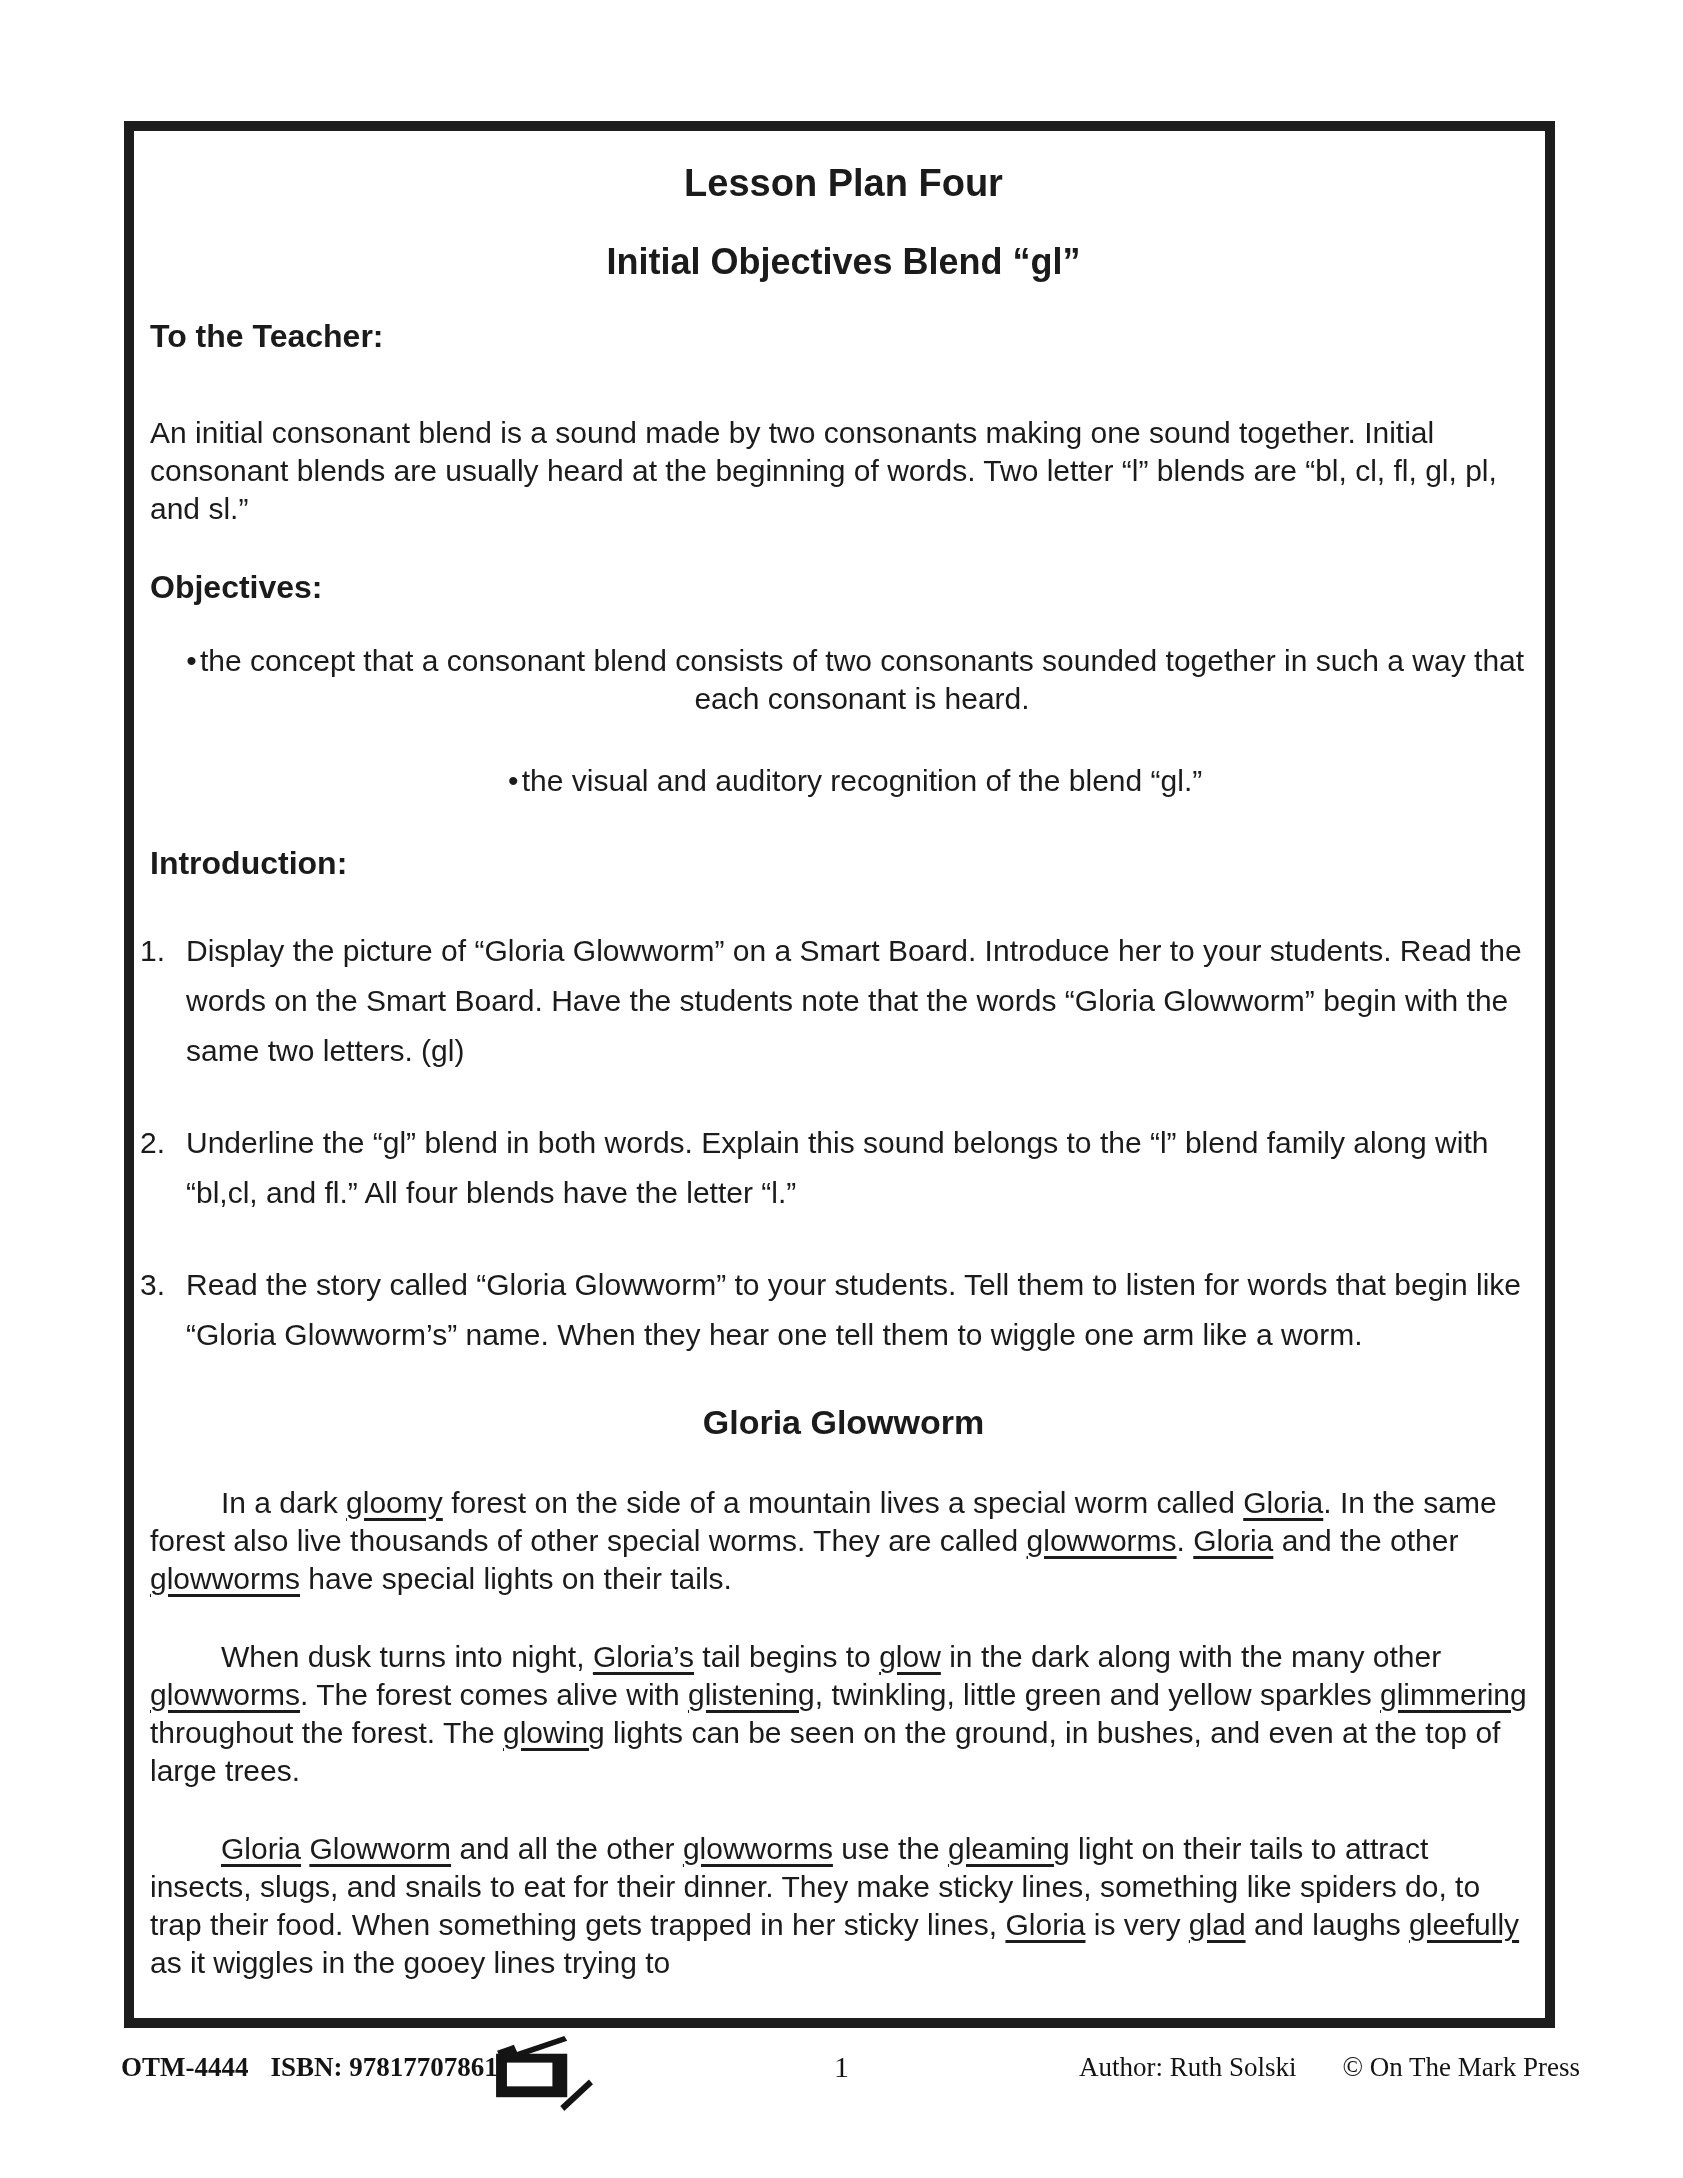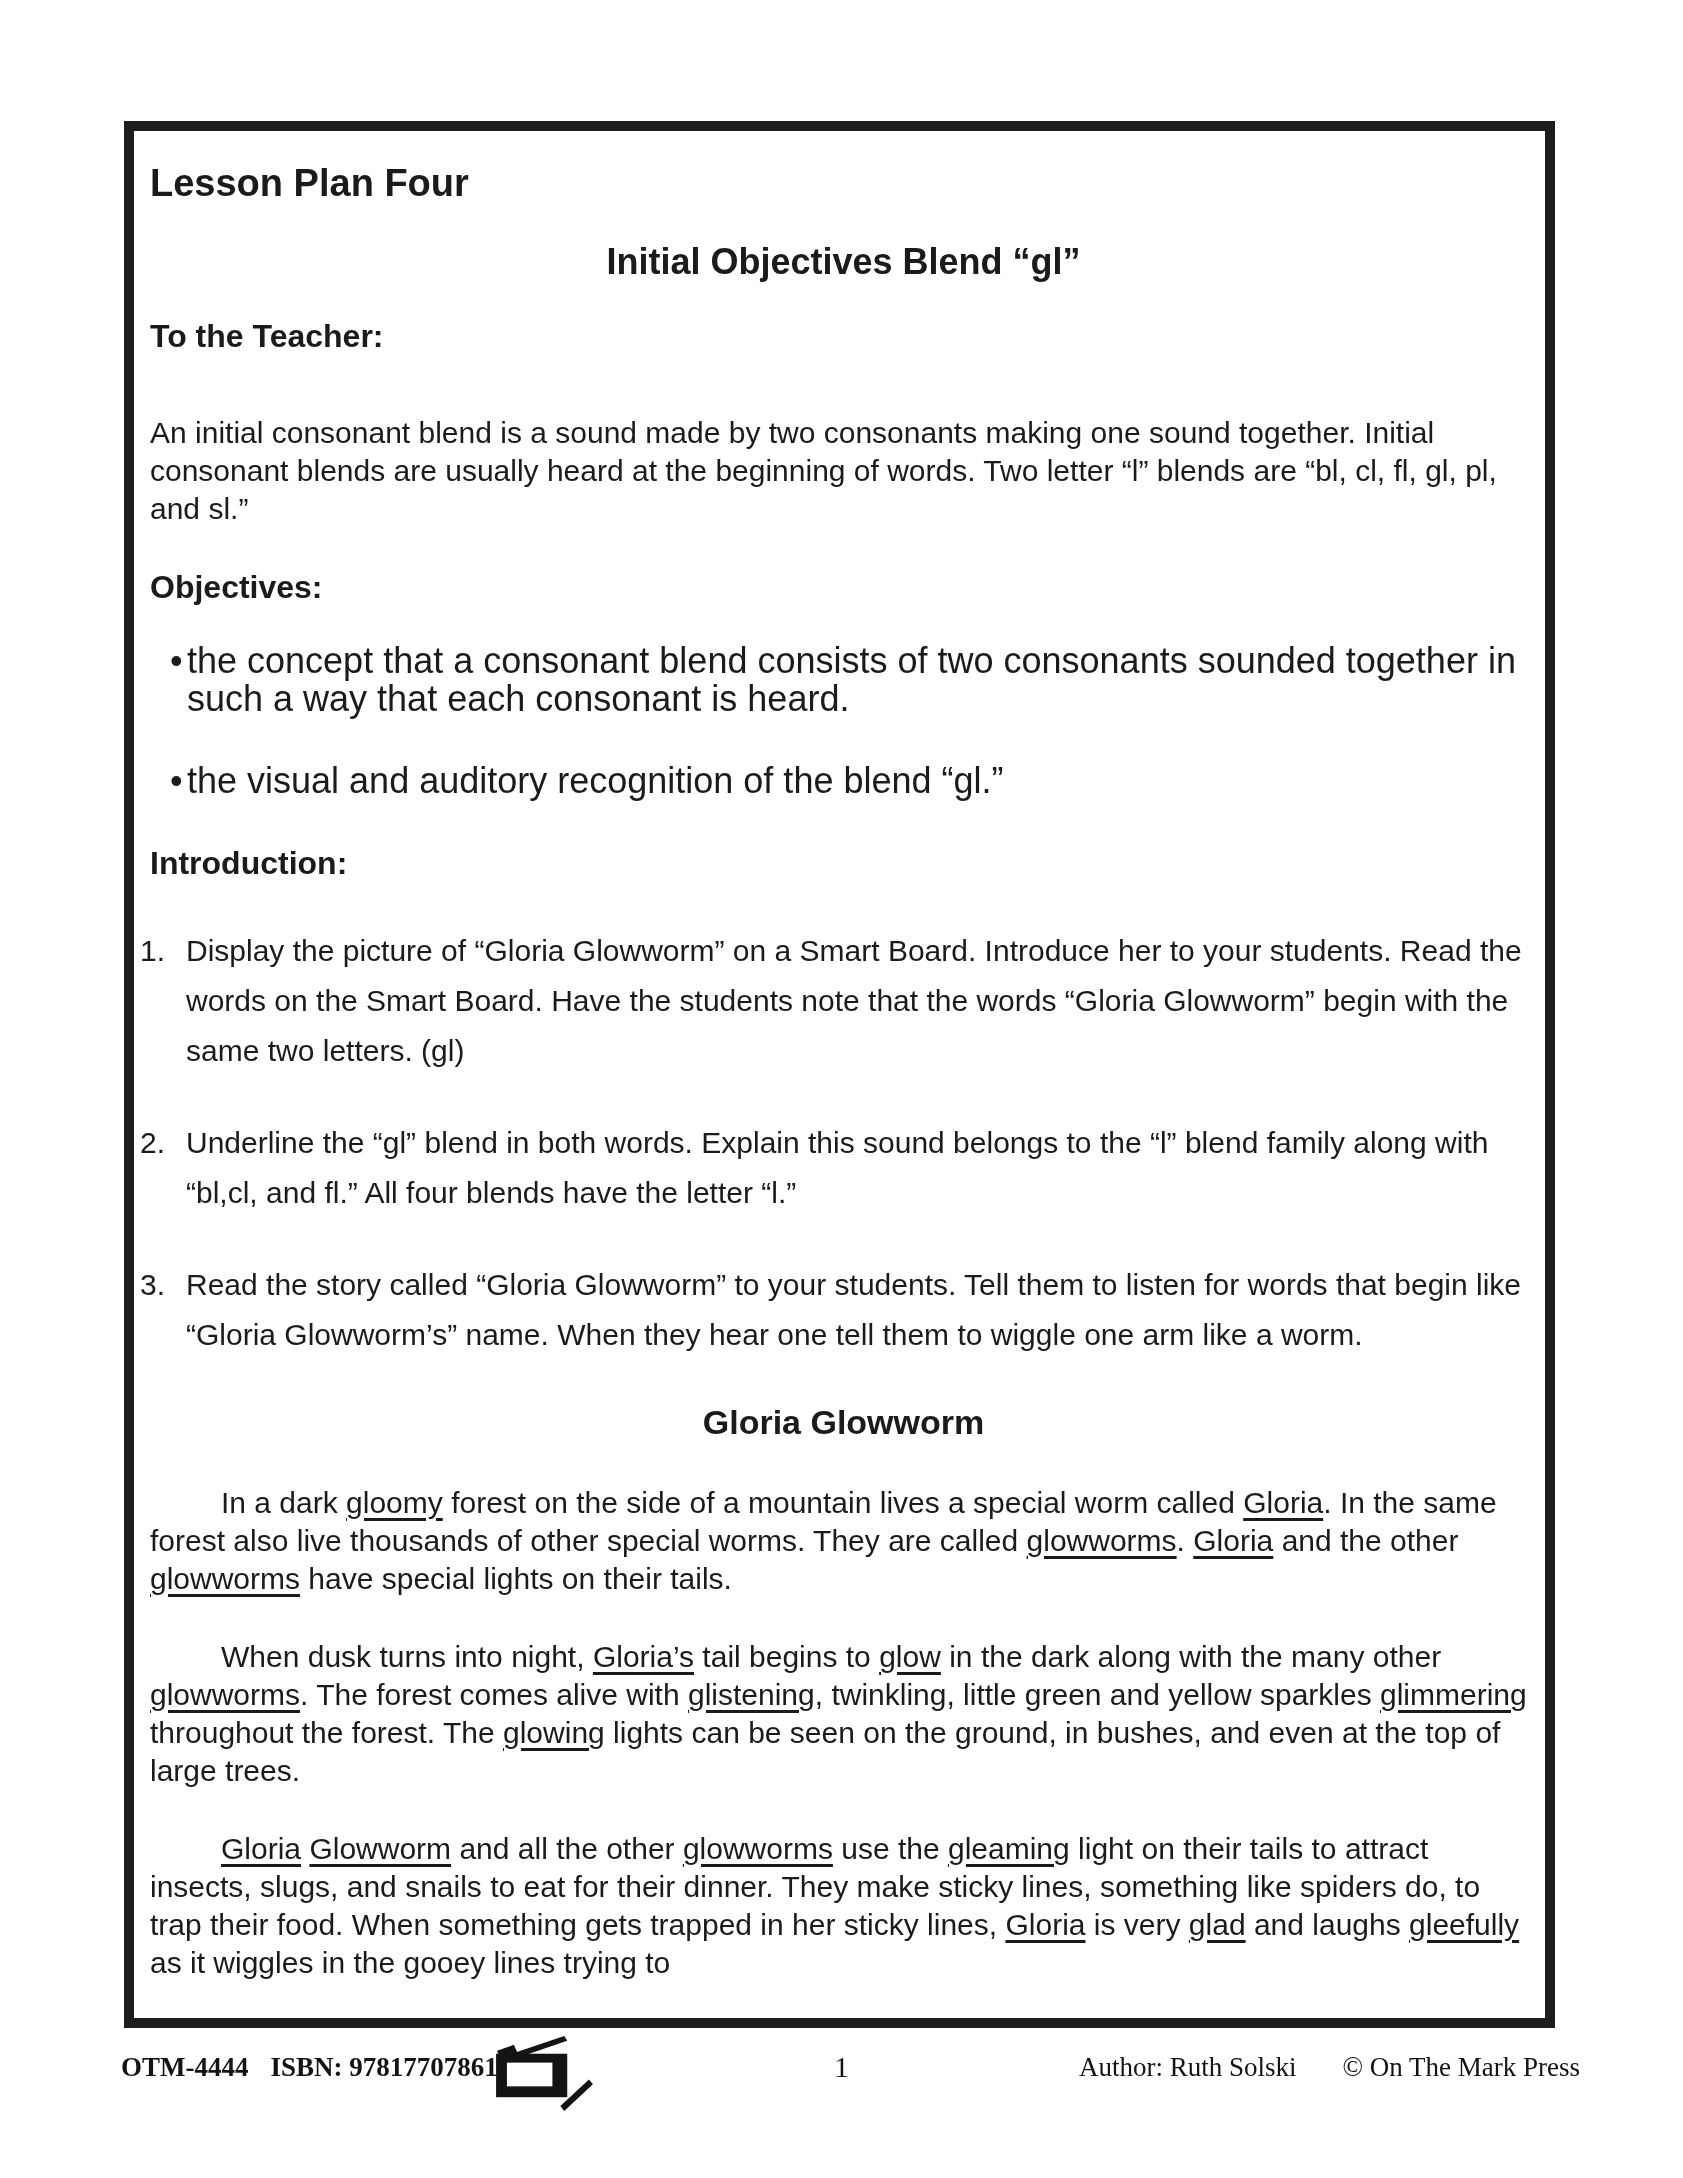--- a/index.html
+++ b/index.html
@@ -20,21 +20,21 @@
     height: 1907px;
     border: 10px solid #1d1d1d;
     box-sizing: border-box;
     background: #ffffff;
     padding: 30px 8px 0 16px;
   }
   .doc-title {
     font-size: 38px;
     line-height: 44px;
     font-weight: bold;
-    text-align: left;
+    text-align: center;
     margin: 0 0 36px 0;
   }
   .doc-subtitle {
     font-size: 36px;
     line-height: 42px;
     font-weight: bold;
     text-align: center;
     margin: 0 0 34px 0;
   }
   .section-heading {
@@ -46,24 +46,25 @@
   .h-teacher      { margin-bottom: 59px; }
   .h-objectives   { margin-bottom: 36px; }
   .h-introduction { margin-bottom: 44px; }
   .body-text {
     font-size: 30px;
     line-height: 38px;
     margin: 0 0 40px 0;
   }
   .intro-line { margin-bottom: 40px; }
   .bullet-item {
-    font-size: 36px;
+    font-size: 30px;
     line-height: 38px;
     padding-left: 37px;
     margin: 0 0 44px 0;
+    text-align: center;
   }
   .bullet-item .bullet-marker {
     display: inline-block;
     width: 37px;
     margin-left: -37px;
     padding-left: 20px;
     box-sizing: border-box;
   }
   .step-item {
     font-size: 30px;

